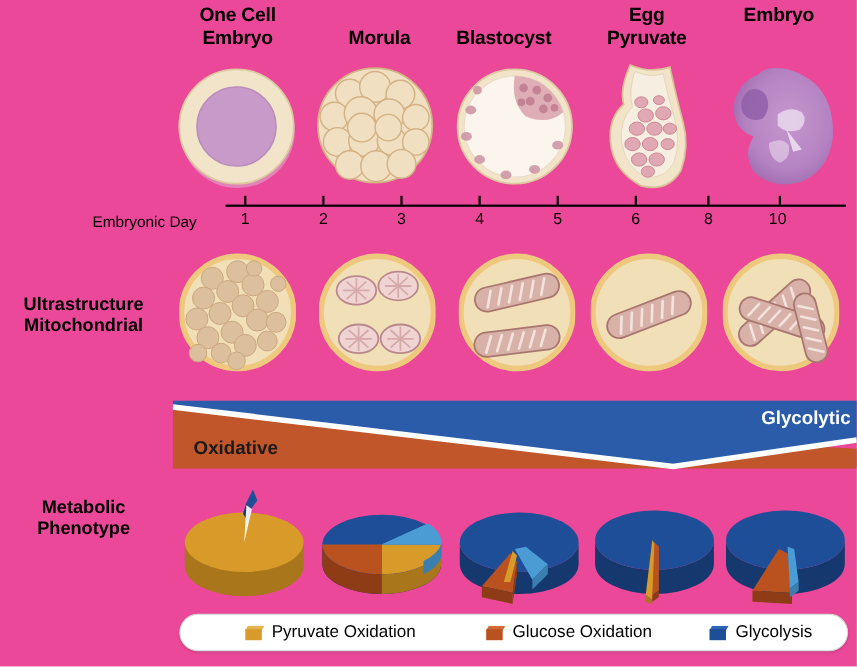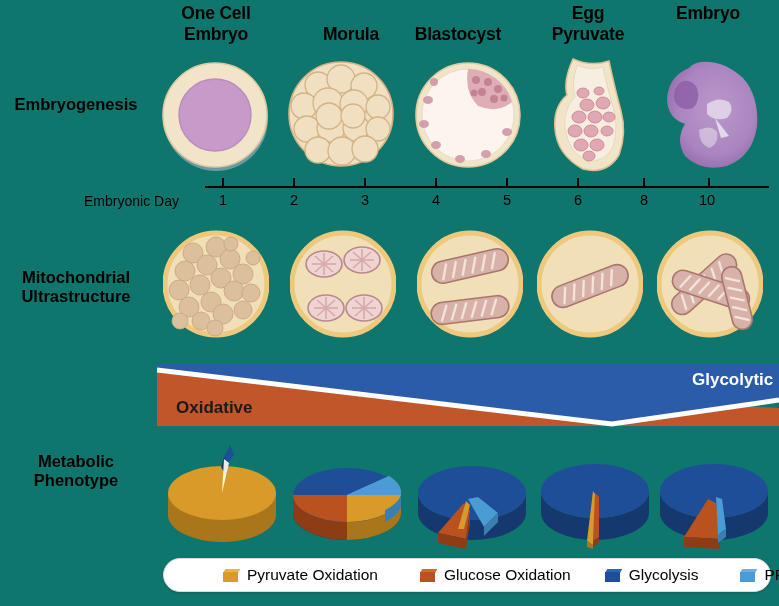--- a/index.html
+++ b/index.html
@@ -7,21 +7,21 @@
     padding: 0;
     background: #ffffff;
   }
   body {
     font-family: "Liberation Sans", sans-serif;
   }
   #figure {
     position: relative;
     width: 779px;
     height: 606px;
-    background: #0f766e;
+    background: #ec4899;
     overflow: hidden;
   }
 
   
   .stage-label {
     position: absolute;
     text-align: center;
     font-weight: bold;
     font-size: 17.5px;
     line-height: 21px;
@@ -114,37 +114,34 @@
 </style>
 </head>
 <body>
 
 <div id="figure">
 
   <div class="stage-label" style="left:146px; top:3px; width:140px;">
     <div>One Cell</div>
     <div>Embryo</div>
   </div>
-  <div class="stage-label" style="left:281px; top:24px; width:140px;">
+  <div class="stage-label" style="left:275px; top:24px; width:140px;">
     <div>Morula</div>
   </div>
   <div class="stage-label" style="left:388px; top:24px; width:140px;">
     <div>Blastocyst</div>
   </div>
   <div class="stage-label" style="left:518px; top:3px; width:140px;">
     <div>Egg</div>
     <div>Pyruvate</div>
   </div>
   <div class="stage-label" style="left:638px; top:3px; width:140px;">
     <div>Embryo</div>
   </div>
 
-  <div class="row-label" style="left:0px; top:95px; width:152px;">
-    <div>Embryogenesis</div>
-  </div>
 
   <svg class="art" style="left:158px; top:58px;" width="116" height="116" viewBox="0 0 116 116">
     <ellipse cx="58" cy="61" rx="52" ry="52" fill="#d7c9e0" opacity="0.45"></ellipse>
     <circle cx="57" cy="57" r="52" fill="#f2e4c9" stroke="#ddc9a0" stroke-width="1.6"></circle>
     <circle cx="57" cy="57" r="36" fill="#c79ac9" stroke="#b98cbb" stroke-width="1.4"></circle>
   </svg>
 
   <svg class="art" style="left:285px; top:58px;" width="112" height="116" viewBox="0 0 112 116">
     <g fill="#f0dfc0" stroke="#d3b285" stroke-width="1.3">
       <circle cx="56" cy="56" r="52" fill="#f0dfc0" stroke="#d3b285" stroke-width="1.6"></circle>
@@ -241,22 +238,22 @@
   <div class="tick-label" style="left:213px; top:192px;">1</div>
   <div class="tick-label" style="left:284px; top:192px;">2</div>
   <div class="tick-label" style="left:355px; top:192px;">3</div>
   <div class="tick-label" style="left:426px; top:192px;">4</div>
   <div class="tick-label" style="left:497px; top:192px;">5</div>
   <div class="tick-label" style="left:568px; top:192px;">6</div>
   <div class="tick-label" style="left:634px; top:192px;">8</div>
   <div class="tick-label" style="left:697px; top:192px;">10</div>
 
   <div class="row-label" style="left:0px; top:268px; width:152px;">
+    <div>Ultrastructure</div>
     <div>Mitochondrial</div>
-    <div>Ultrastructure</div>
   </div>
 
   <svg class="art" style="left:163px; top:228px;" width="106" height="112" viewBox="0 0 106 112">
     <circle cx="53" cy="56" r="51" fill="#f1dfb8" stroke="#eec97d" stroke-width="5"></circle>
     <g fill="#dcbf9c" stroke="#c9a781" stroke-width="0.9">
       <circle cx="30" cy="25" r="10"></circle>
         <circle cx="53" cy="19" r="10"></circle>
       <circle cx="22" cy="43" r="10"></circle>
         <circle cx="44" cy="37" r="10"></circle>
         <circle cx="67" cy="31" r="10"></circle>
@@ -466,28 +463,28 @@
     <ellipse cx="64" cy="50" rx="54" ry="27" fill="#1f4e99"></ellipse>
 
     <path d="M58 58 L34 96 L70 98 L66 62 Z" fill="#b9521f"></path>
     <path d="M34 96 L34 106 L70 108 L70 98 Z" fill="#8e3c16"></path>
 
     <path d="M66 56 L68 94 L76 88 L72 58 Z" fill="#4b9bd5"></path>
     <path d="M68 94 L68 102 L76 96 L76 88 Z" fill="#3a7fb0"></path>
   </svg>
 
   <div id="legend" style="left:163px; top:558px; width:608px; height:34px; padding:0 20px;">
-    <div class="legend-item" style="margin-right:42px;padding-left:39px;">
+    <div class="legend-item" style="margin-right:64px;padding-left:39px;">
       <span class="legend-swatch">
         <span class="topf" style="background:#e8b253;"></span>
         <span class="face" style="background:#d89a28;"></span>
       </span>
       <span class="legend-text">Pyruvate Oxidation</span>
     </div>
-    <div class="legend-item" style="margin-right:34px;">
+    <div class="legend-item" style="margin-right:52px;">
       <span class="legend-swatch">
         <span class="topf" style="background:#cf6a33;"></span>
         <span class="face" style="background:#b9521f;"></span>
       </span>
       <span class="legend-text">Glucose Oxidation</span>
     </div>
     <div class="legend-item" style="margin-right:42px;">
       <span class="legend-swatch">
         <span class="topf" style="background:#2f63b5;"></span>
         <span class="face" style="background:#1f4e99;"></span>

